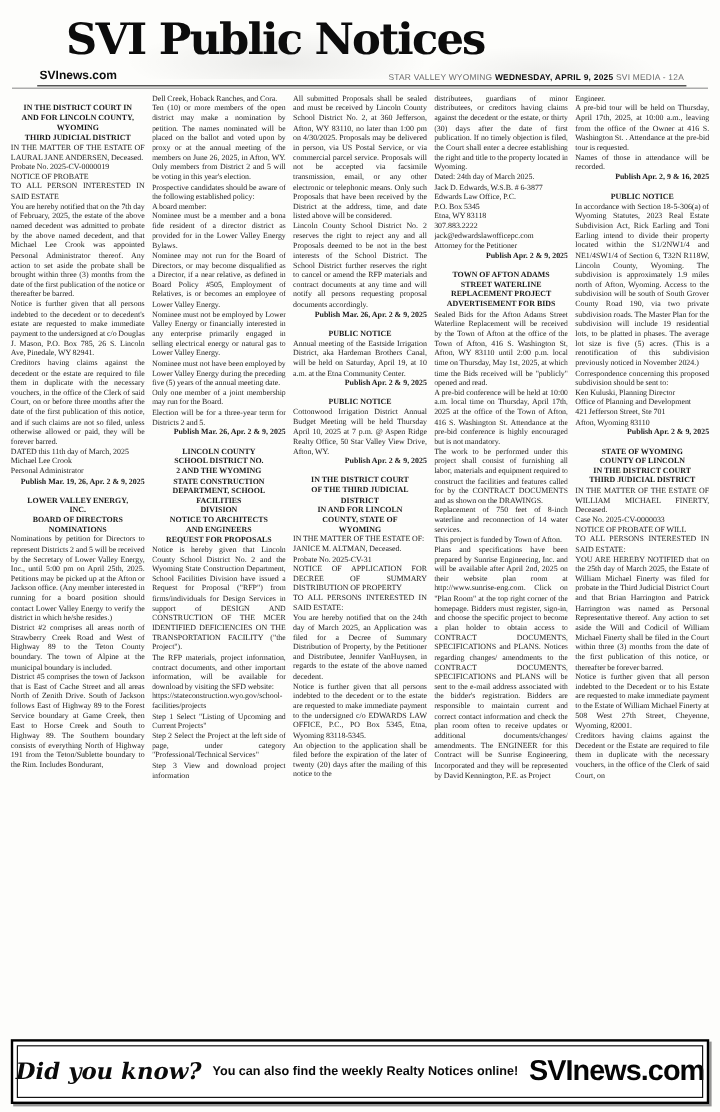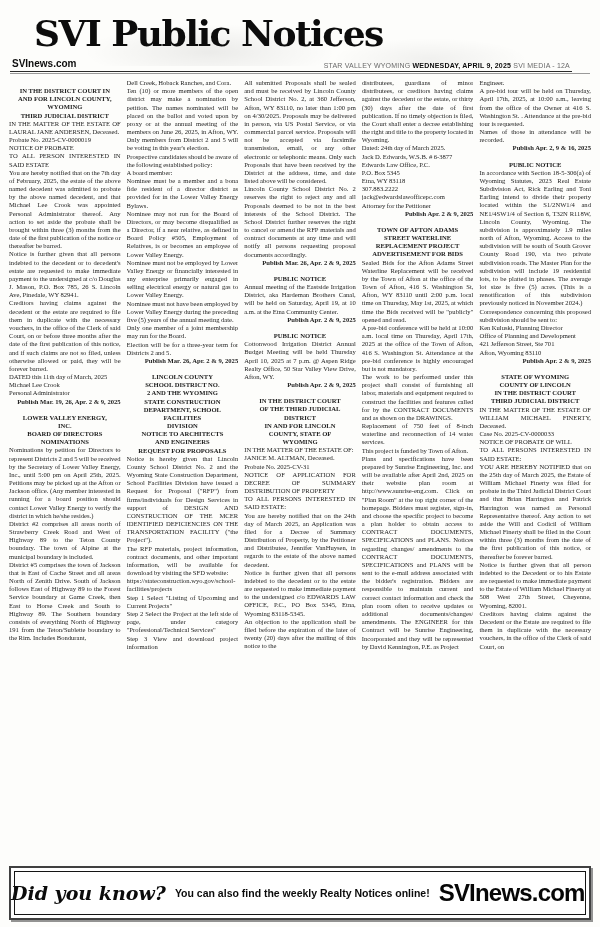--- a/index.html
+++ b/index.html
@@ -2,21 +2,21 @@
 <html><head>
 <meta charset="utf-8">
 <style>
   html,body{margin:0;padding:0;}
   body{
     width:600px;height:927px;background:#fdfdfb;overflow:hidden;
     font-family:"Liberation Serif", serif;color:#1d1d1d;
     -webkit-font-smoothing:antialiased;
   }
   .page{width:600px;height:927px;position:relative;background:#fdfdfb;}
-  header{padding:6px 28px 0 10px;position:relative;}
+  header{padding:6px 28px 0 10px;position:relative;margin-left:21px;}
   .mast-art{
     position:absolute;left:0;top:4px;width:600px;height:62px;
     background:
       radial-gradient(ellipse 180px 40px at 210px 48px, rgba(0,0,0,0.07), rgba(0,0,0,0) 70%),
       radial-gradient(ellipse 140px 30px at 430px 55px, rgba(0,0,0,0.05), rgba(0,0,0,0) 70%);
     pointer-events:none;
   }
   h1.title{
     font-family:"DejaVu Serif", serif;font-weight:900;font-size:36px;
     letter-spacing:-1.5px;margin:6px 0 4px 24px;position:relative;color:#0c0c0c;
@@ -34,23 +34,23 @@
     display:flex;gap:6px;padding:3px 9px 0;height:758px;overflow:hidden;
   }
   .col{flex:1 1 0;min-width:0;overflow:hidden;font-size:6.6px;line-height:1.24;}
   .nh{font-weight:bold;text-align:center;margin:8px 0 0 0;}
   .nh div{margin:0;}
   .np{margin:0;text-align:justify;word-spacing:-0.2px;}
   .pub{font-weight:bold;text-align:right;margin:0;}
 
   .banner{
     position:absolute;left:9px;right:9px;bottom:7px;height:50px;
-    border:2px solid #404040;outline:1px solid #141414;outline-offset:-6px;
+    border:2px solid #000000;outline:1px solid #141414;outline-offset:-6px;
     background:#fff;box-shadow:2px 2px 0 rgba(60,60,60,.55);
-    display:flex;align-items:center;justify-content:flex-start;gap:9px;
+    display:flex;align-items:center;justify-content:center;gap:9px;
   }
   .didyou{font-family:"DejaVu Serif", serif;font-style:italic;font-weight:bold;font-size:19px;color:#0b0b0b;white-space:nowrap;}
   .bantext{font-family:"Liberation Sans", sans-serif;font-weight:bold;font-size:10.5px;color:#0b0b0b;}
   .bansite{font-family:"Liberation Sans", sans-serif;font-weight:bold;font-size:24px;letter-spacing:-0.8px;color:#060606;white-space:nowrap;}
 </style>
 </head>
 <body>
 
 <div class="page">
   <header>

